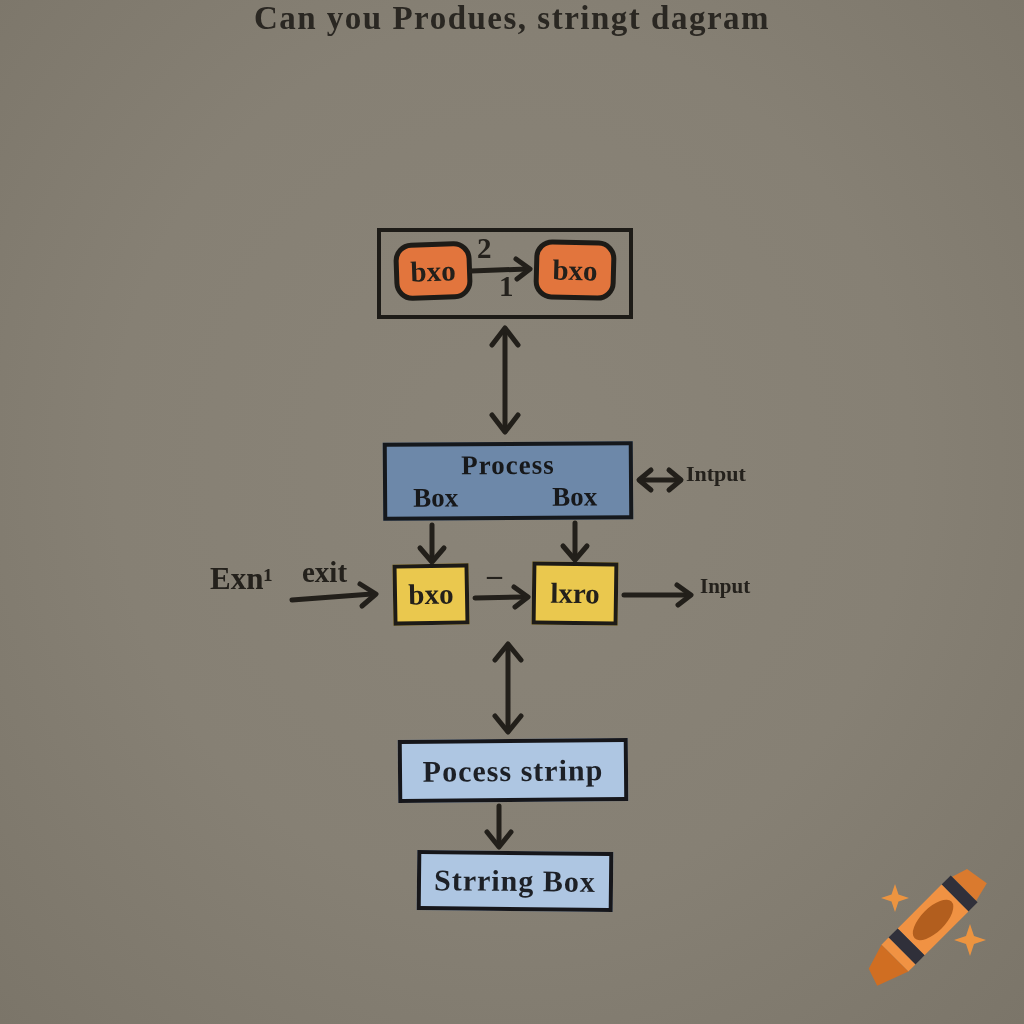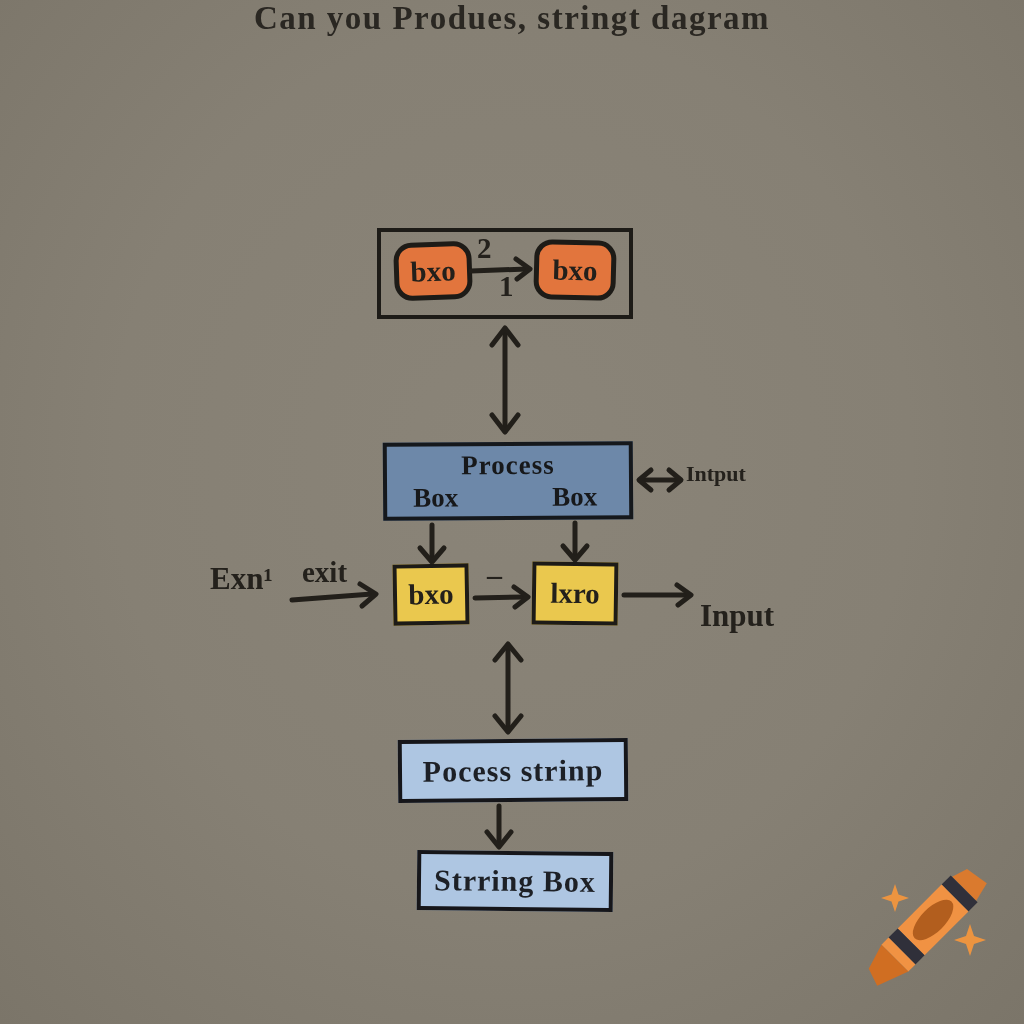--- a/index.html
+++ b/index.html
@@ -108,21 +108,21 @@
     <line x1="3" y1="14" x2="52" y2="13"></line>
     <polyline points="42,3 56,13 43,23"></polyline>
   </svg>
 
   <div class="node-yellow" style="left:532px;top:562px;width:78px;height:55px;transform:rotate(0.8deg);">lxro</div>
 
   <svg class="arrow" style="left:621px;top:581px;width:76px;height:28px;" viewBox="0 0 76 28">
     <line x1="3" y1="14" x2="66" y2="14"></line>
     <polyline points="56,4 70,14 57,24"></polyline>
   </svg>
-  <div class="txt" style="left:700px;top:574px;font-size:31px;margin-top:24px;">Input</div>
+  <div class="txt" style="left:700px;top:574px;font-size:21px;">Input</div>
 
   <svg class="arrow" style="left:490px;top:638px;width:36px;height:100px;" viewBox="0 0 36 100">
     <line x1="18" y1="7" x2="18" y2="93"></line>
     <polyline points="5,22 18,6 31,22"></polyline>
     <polyline points="5,78 18,94 31,78"></polyline>
   </svg>
 
   <div class="box-lightblue" style="left:398px;top:739px;width:222px;height:55px;transform:rotate(-0.5deg);">Pocess strinp</div>
 
   <svg class="arrow" style="left:482px;top:803px;width:34px;height:48px;" viewBox="0 0 34 48">

